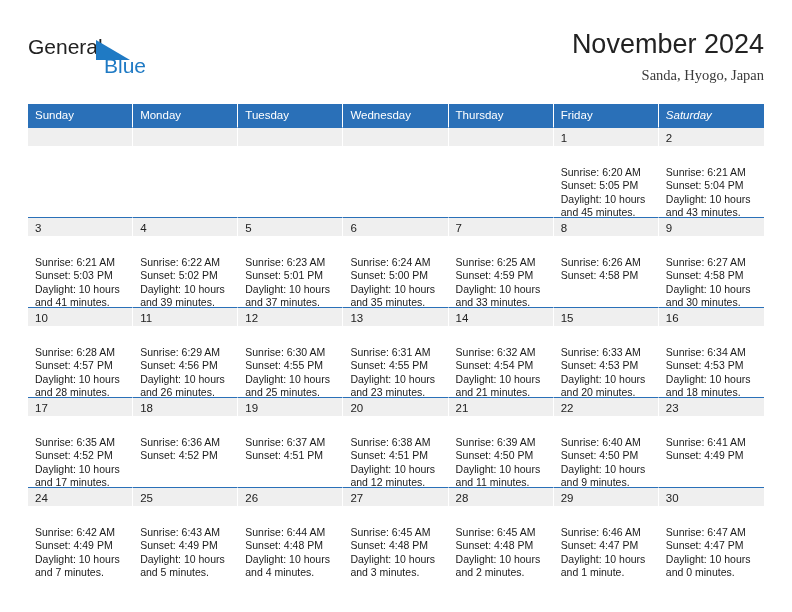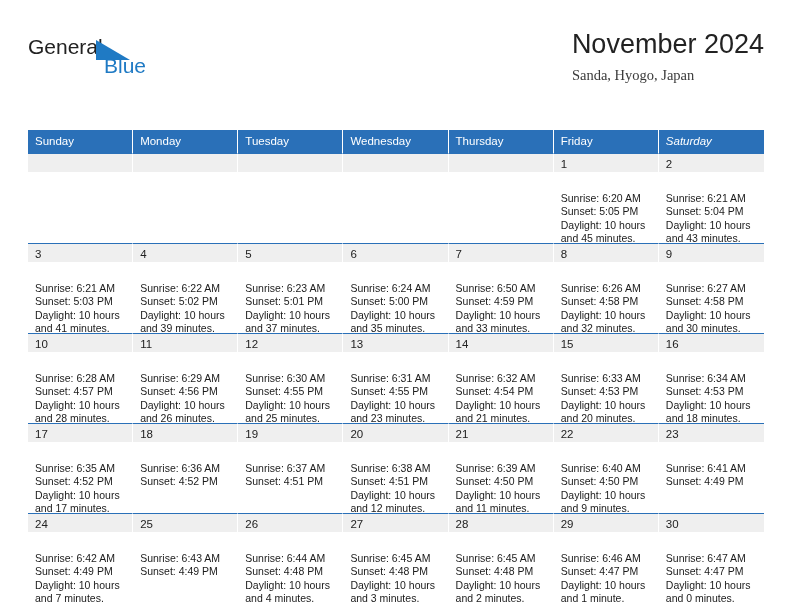--- a/index.html
+++ b/index.html
@@ -60,21 +60,21 @@
     left: 68px;
     top: 4px;
     width: 36px;
     height: 20px;
   }
 
   .title-block {
     position: absolute;
     right: 0;
     top: 0;
-    text-align: left;
+    text-align: right;
   }
   .cal-title {
     font-size: 27px;
     font-weight: normal;
     color: #222222;
     line-height: 32px;
     white-space: nowrap;
   }
   .cal-subtitle {
     font-size: 14.5px;
@@ -90,21 +90,20 @@
     position: absolute;
     left: 28px;
     top: 104px;
     width: 736px;
   }
 
   .dow-row {
     display: flex;
     width: 100%;
     background: #f9a8d4;
-    margin-top: 26px;
   }
   .dow {
     box-sizing: border-box;
     width: 14.2857%;
     background: #2a70b8;
     color: #ffffff;
     font-size: 11.5px;
     line-height: 13px;
     padding: 5px 0 5px 7px;
     height: 23px;
@@ -249,31 +248,30 @@
             <div class="daynum">6</div>
             <div class="info">
               <div>Sunrise: 6:24 AM</div>
               <div>Sunset: 5:00 PM</div>
               <div class="wrap">Daylight: 10 hours and 35 minutes.</div>
             </div>
           </div>
           <div class="cell">
             <div class="daynum">7</div>
             <div class="info">
-              <div>Sunrise: 6:50 AM</div>
+              <div>Sunrise: 6:25 AM</div>
               <div>Sunset: 4:59 PM</div>
               <div class="wrap">Daylight: 10 hours and 33 minutes.</div>
             </div>
           </div>
           <div class="cell">
             <div class="daynum">8</div>
             <div class="info">
               <div>Sunrise: 6:26 AM</div>
               <div>Sunset: 4:58 PM</div>
-              <div class="wrap">Daylight: 10 hours and 32 minutes.</div>
             </div>
           </div>
           <div class="cell">
             <div class="daynum">9</div>
             <div class="info">
               <div>Sunrise: 6:27 AM</div>
               <div>Sunset: 4:58 PM</div>
               <div class="wrap">Daylight: 10 hours and 30 minutes.</div>
             </div>
           </div>
@@ -398,20 +396,21 @@
               <div>Sunrise: 6:42 AM</div>
               <div>Sunset: 4:49 PM</div>
               <div class="wrap">Daylight: 10 hours and 7 minutes.</div>
             </div>
           </div>
           <div class="cell">
             <div class="daynum">25</div>
             <div class="info">
               <div>Sunrise: 6:43 AM</div>
               <div>Sunset: 4:49 PM</div>
+              <div class="wrap">Daylight: 10 hours and 5 minutes.</div>
             </div>
           </div>
           <div class="cell">
             <div class="daynum">26</div>
             <div class="info">
               <div>Sunrise: 6:44 AM</div>
               <div>Sunset: 4:48 PM</div>
               <div class="wrap">Daylight: 10 hours and 4 minutes.</div>
             </div>
           </div>

